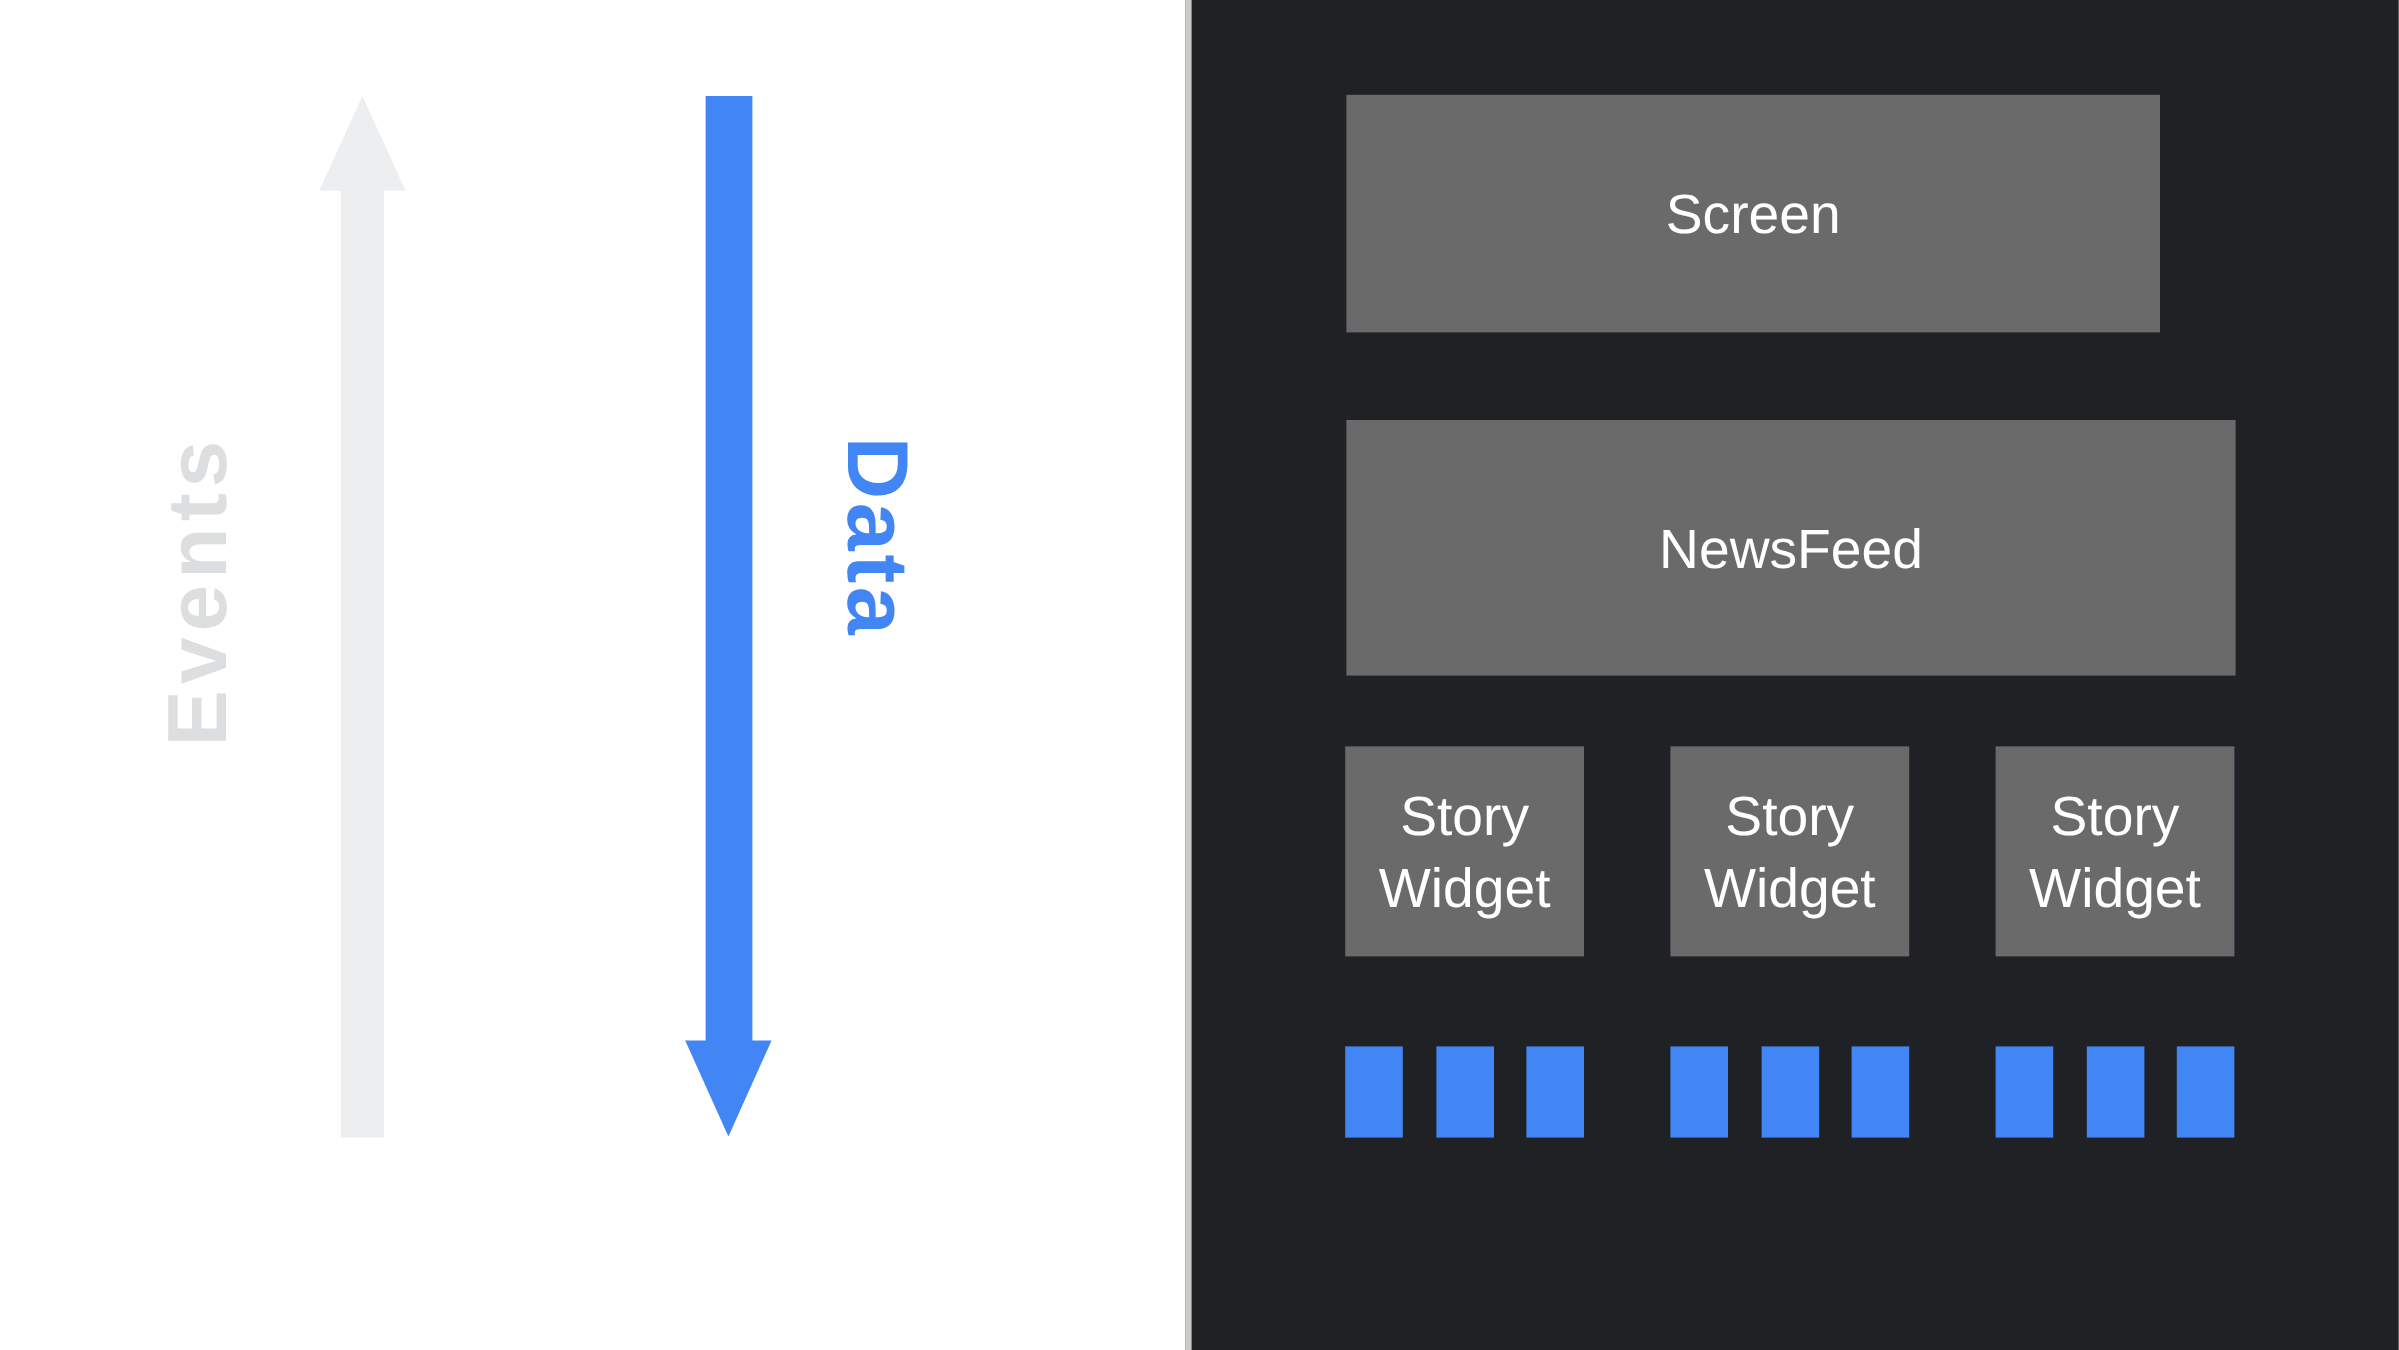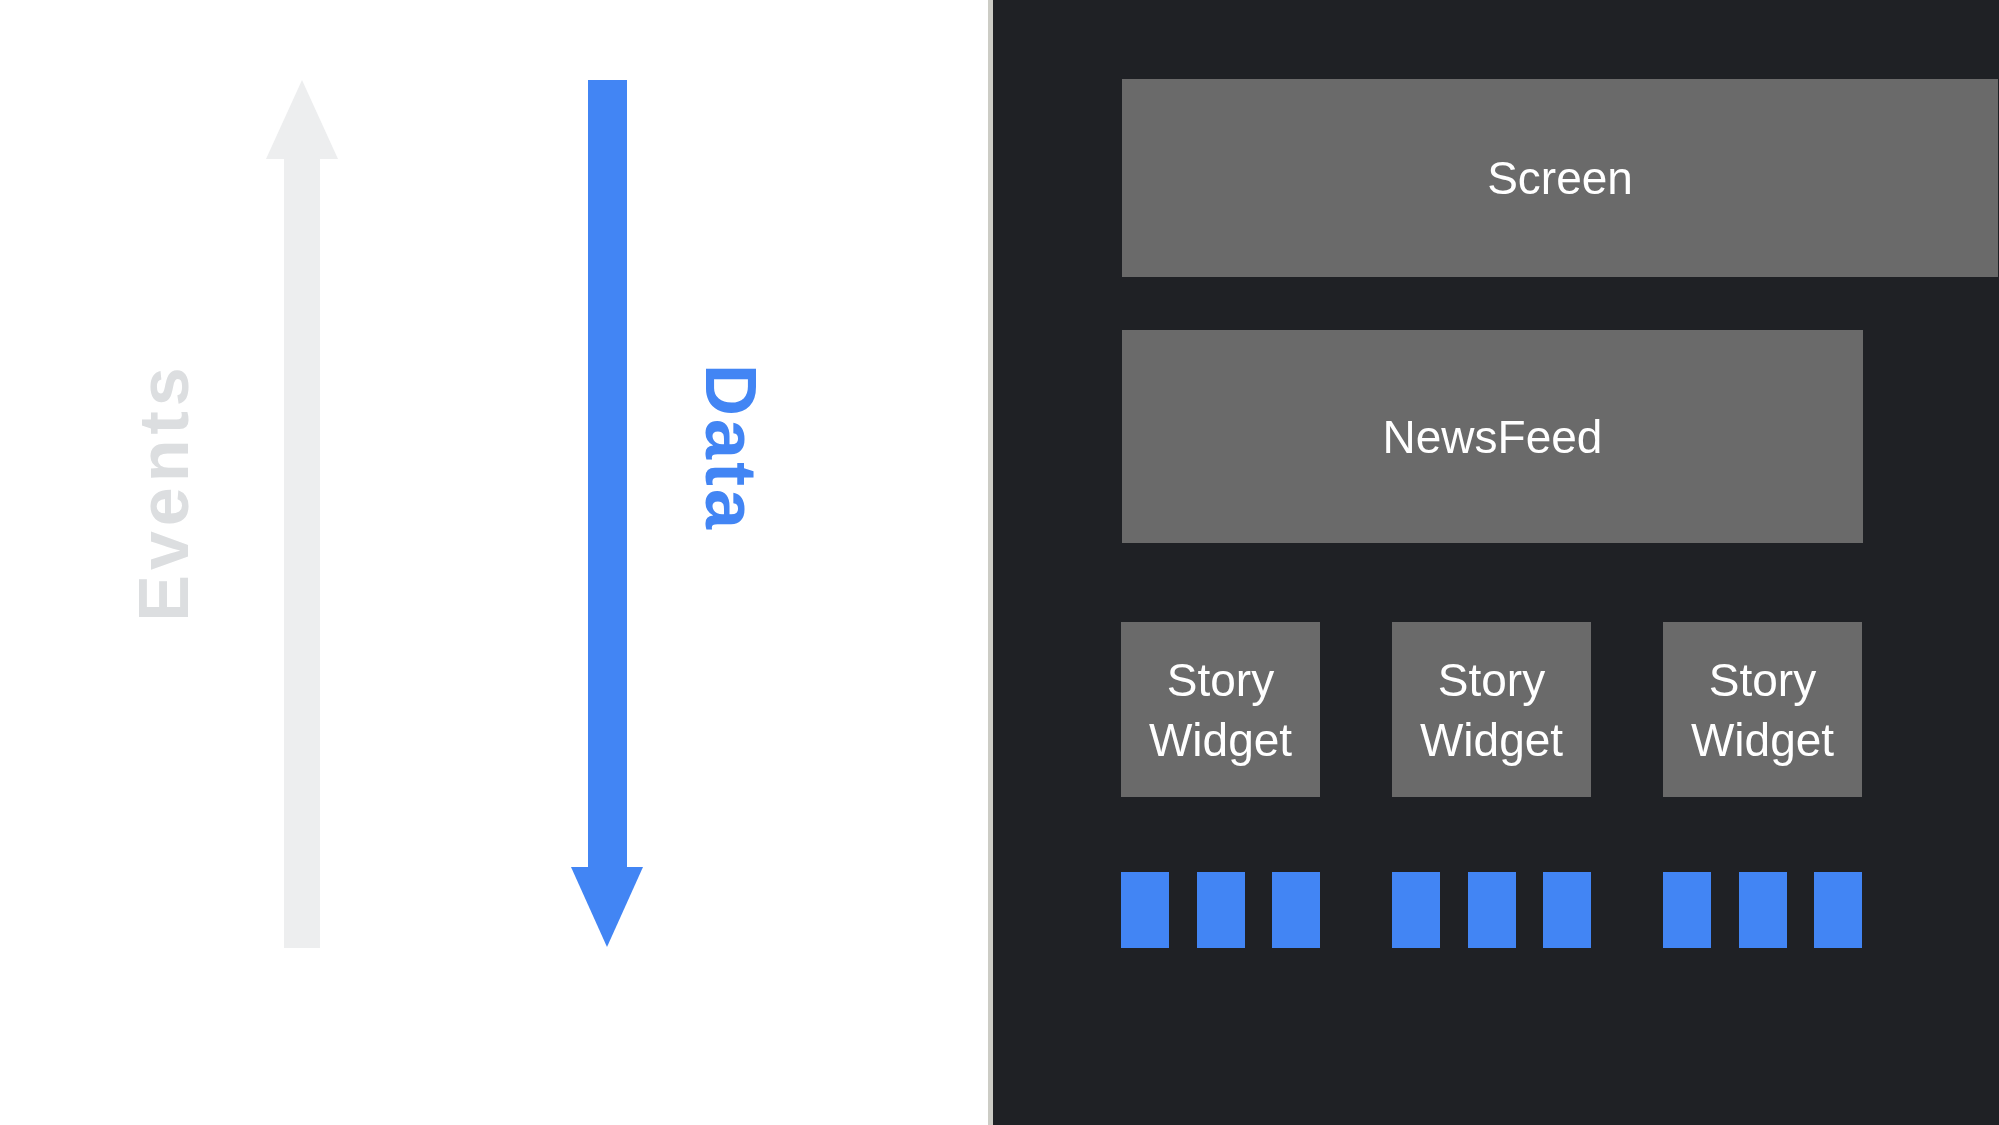--- a/index.html
+++ b/index.html
@@ -78,22 +78,22 @@
     border-left:5px solid var(--divider);
   }
   .tree-box{
     position:absolute;
     background:var(--box-gray);
     color:var(--box-text);
     display:flex; align-items:center; justify-content:center;
     text-align:center;
     font-size:46px;
   }
-  .screen-box{ left:129px; top:79px;  width:876px; height:198px; }
-  .newsfeed-box{ left:129px; top:330px; width:741px; height:213px; }
+  .screen-box{ left:129px; top:79px;  width:678px; height:198px; }
+  .newsfeed-box{ left:129px; top:350px; width:741px; height:213px; }
   .story-box{ top:622px; width:199px; height:175px; line-height:60px; white-space:pre-line; }
   .story-box.c0{ left:128px; }
   .story-box.c1{ left:399px; }
   .story-box.c2{ left:670px; }
 
   .squares-row{
     position:absolute; top:872px; width:199px; height:76px;
     display:flex; justify-content:space-between;
   }
   .squares-row.c0{ left:128px; }

